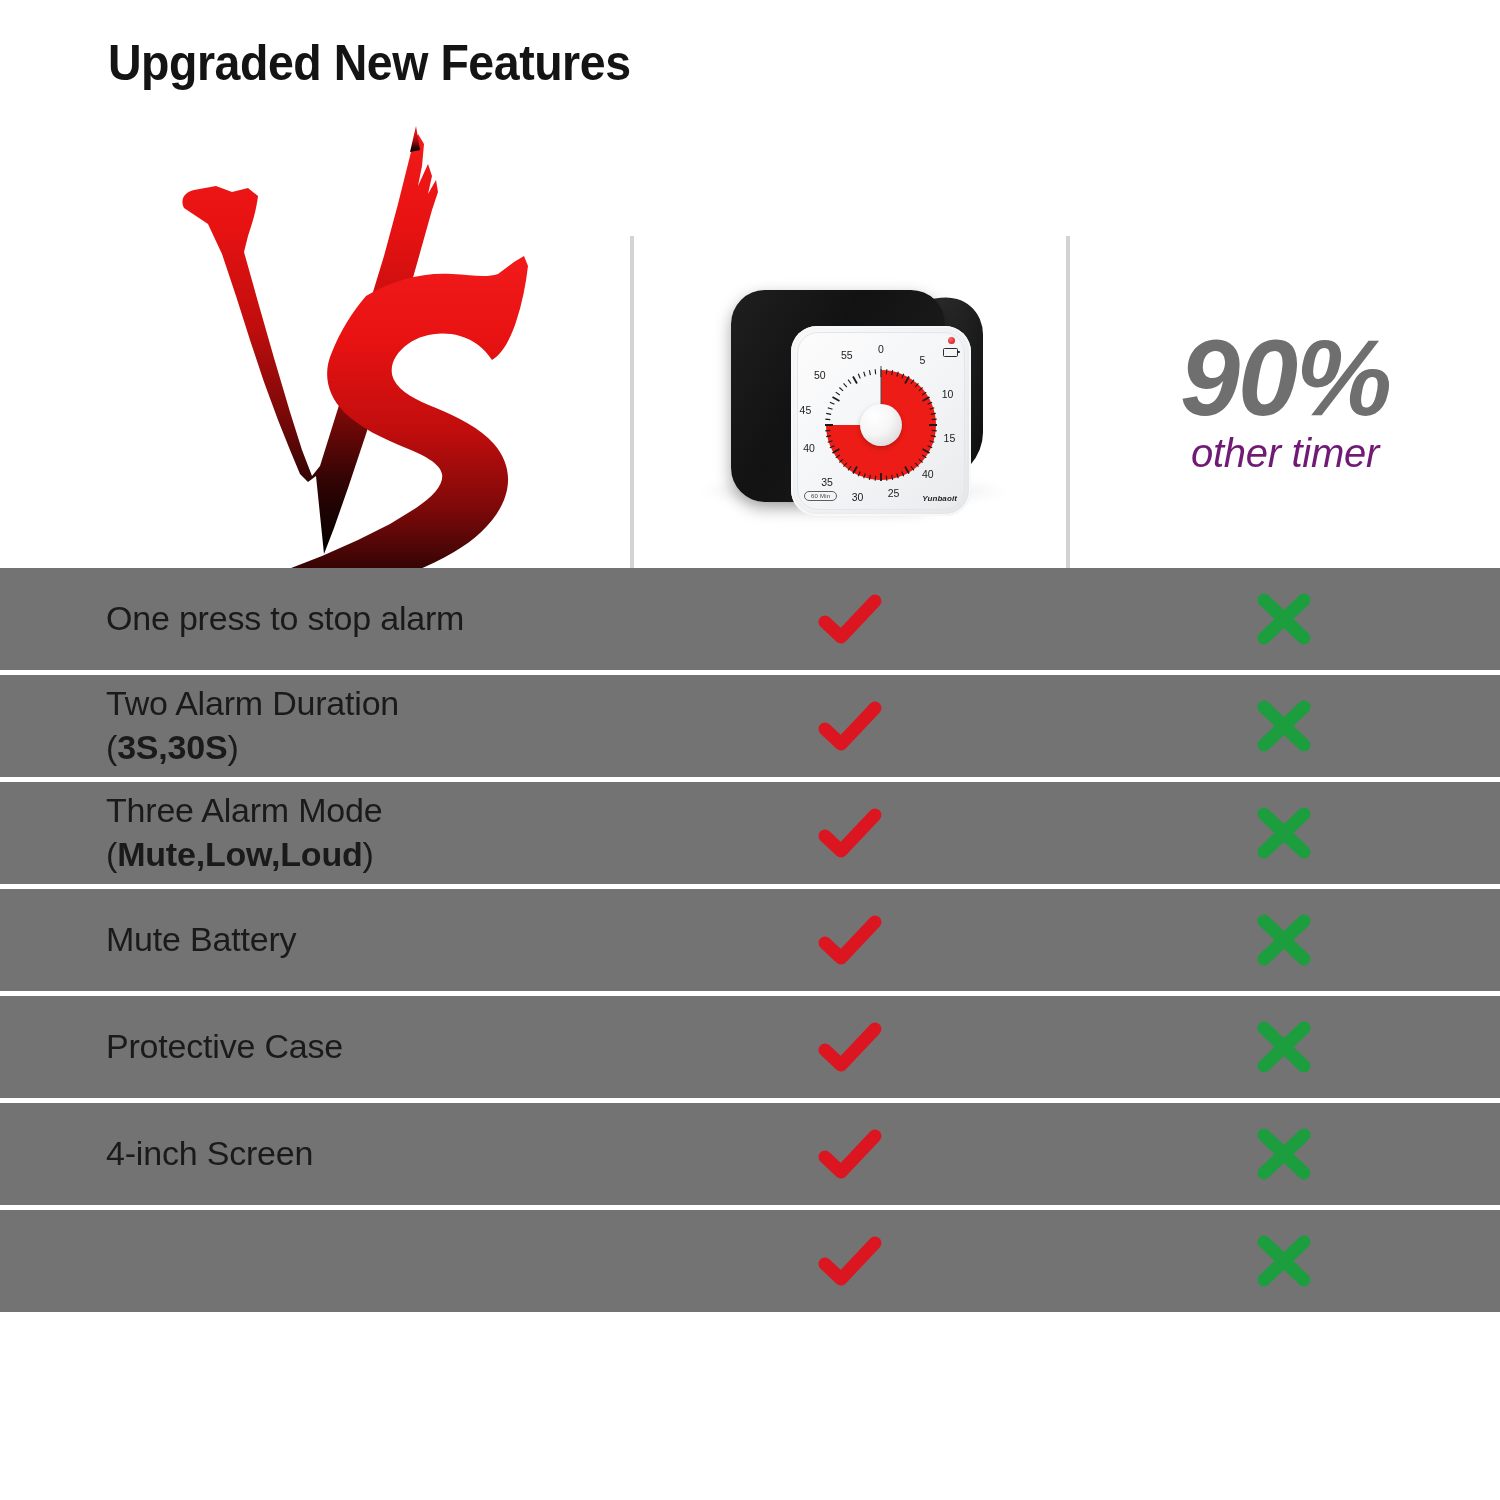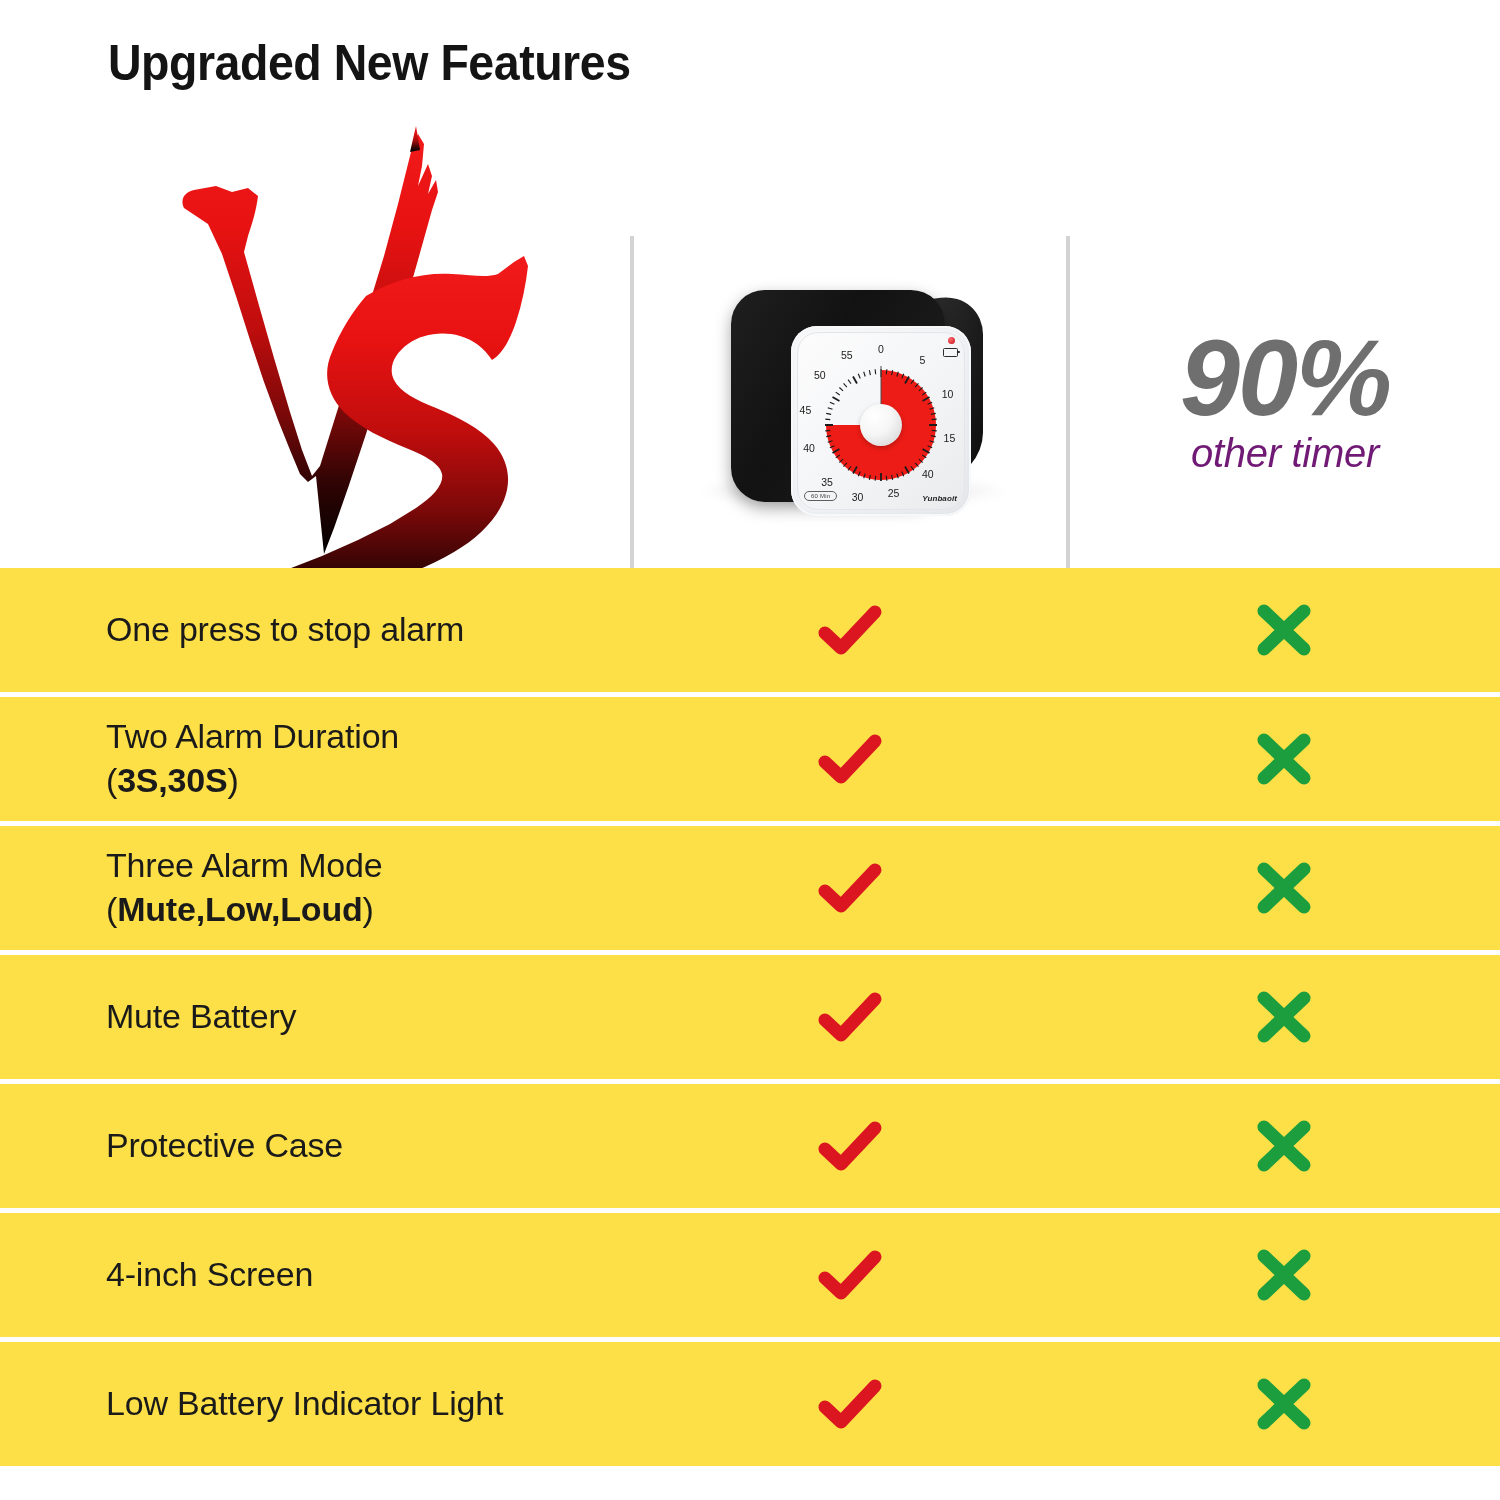--- a/index.html
+++ b/index.html
@@ -147,22 +147,22 @@
     margin-top:4px;
     font-size:40px;color:#701a75;font-weight:400;
     letter-spacing:-0.3px;
     font-family:"Liberation Sans","DejaVu Sans",sans-serif;
   }
 
   
   .rows{position:absolute;left:0;top:568px;width:1500px;}
   .frow{
     position:relative;
-    width:1500px;height:124px;
-    background:#fde047;
+    width:1500px;height:102px;
+    background:#737373;
     margin-bottom:5px;
   }
   .frow .label{
     position:absolute;left:106px;top:50%;
     transform:translateY(-50%);
     font-size:34px;color:#1a1a1a;font-weight:400;
     line-height:1.29;
     letter-spacing:-0.2px;
     font-family:"Liberation Sans","DejaVu Sans",sans-serif;
     white-space:pre-line;
@@ -594,21 +594,20 @@
         </div>
         <div class="cell-no">
           <div class="mark">
             <svg viewBox="0 0 66 56" xmlns="http://www.w3.org/2000/svg">
               <path d="M13 9 L53 47 M53 9 L13 47" fill="none" stroke="#1C9E3E" stroke-width="13" stroke-linecap="round"></path>
             </svg>
           </div>
         </div>
       </div>
       <div class="frow">
-        <div class="label">Low Battery Indicator Light</div>
         <div class="cell-yes">
           <div class="mark">
             <svg viewBox="0 0 66 56" xmlns="http://www.w3.org/2000/svg">
               <path d="M8 31 L24 46 L58 10" fill="none" stroke="#DC1621" stroke-width="13" stroke-linecap="round" stroke-linejoin="round"></path>
             </svg>
           </div>
         </div>
         <div class="cell-no">
           <div class="mark">
             <svg viewBox="0 0 66 56" xmlns="http://www.w3.org/2000/svg">

